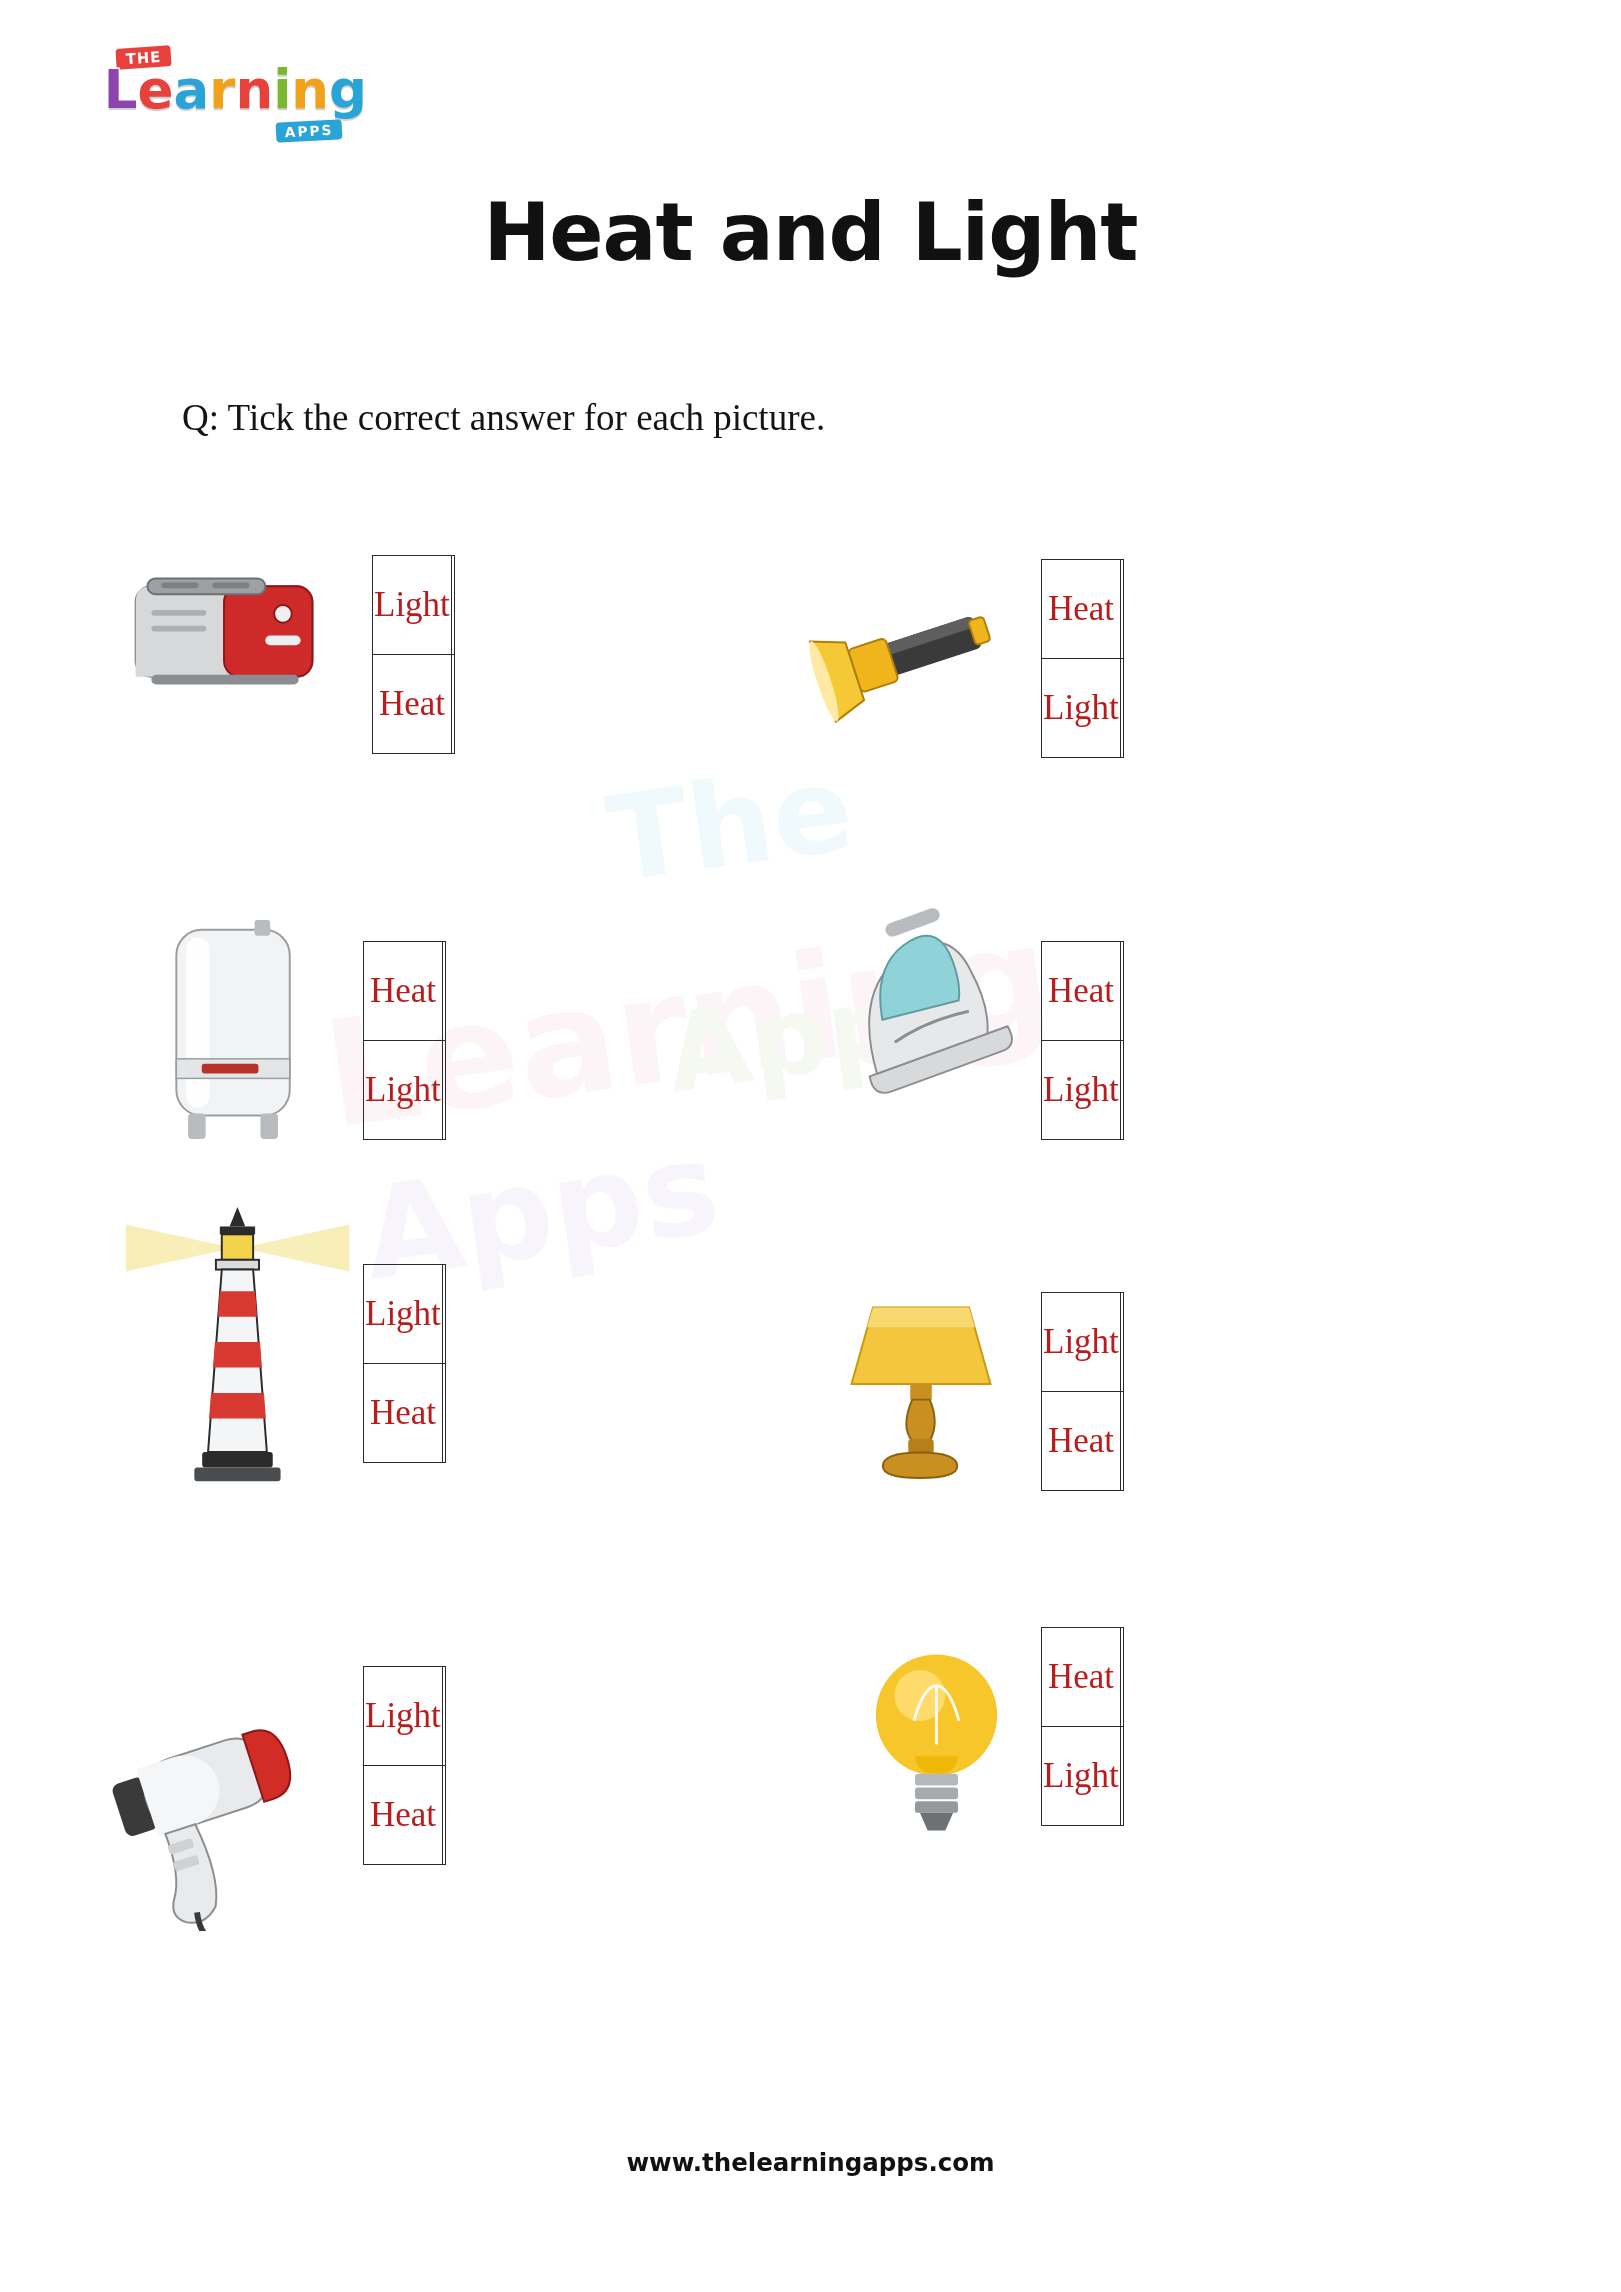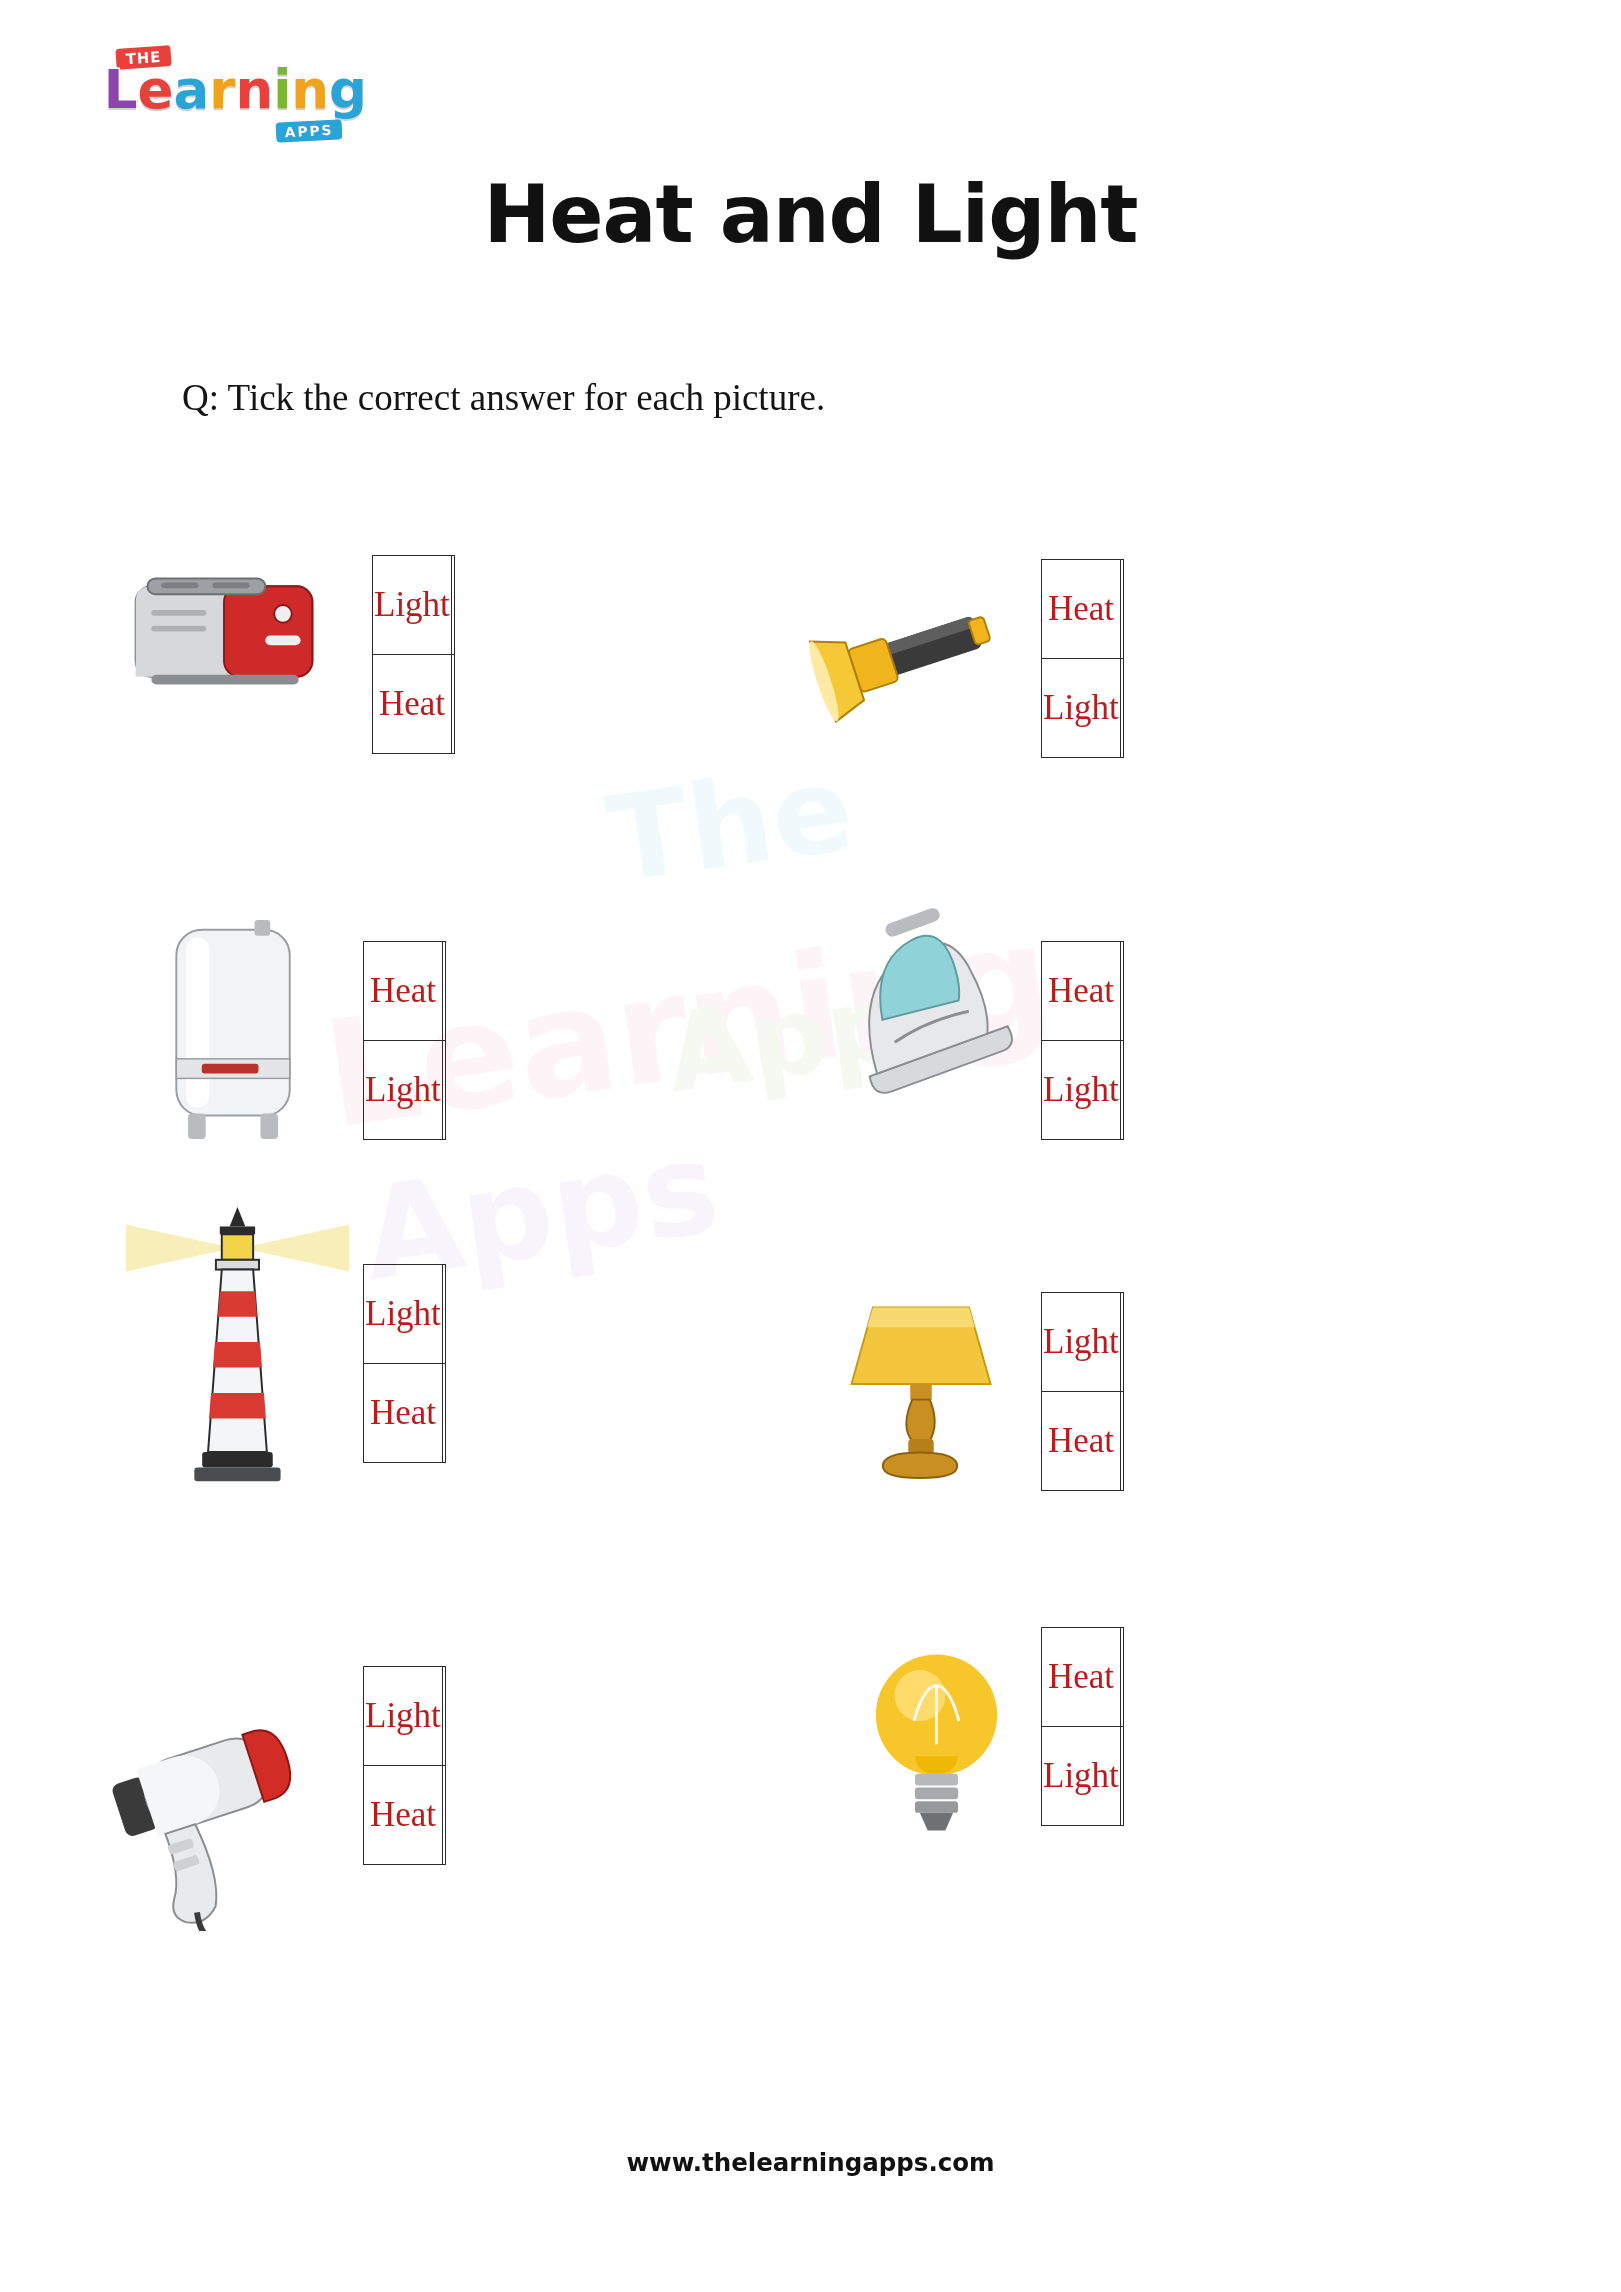--- a/index.html
+++ b/index.html
@@ -65,34 +65,34 @@
     letter-spacing: 2px;
     padding: 2px 8.8px;
     border-radius: 3.9px;
     transform: rotate(-3deg);
   }
 
   
   .title {
     position: absolute;
     left: 0;
-    top: 168px;
+    top: 186px;
     width: 100%;
     text-align: center;
     font-family: "DejaVu Sans", sans-serif;
     font-weight: bold;
     font-size: 80px;
     letter-spacing: -1px;
     color: #111111;
   }
 
   .question {
     position: absolute;
     left: 182px;
-    top: 376px;
+    top: 396px;
     font-size: 37px;
     color: #141414;
   }
 
   
   .watermark {
     position: absolute;
     left: 294px;
     top: 755px;
     width: 882px;

